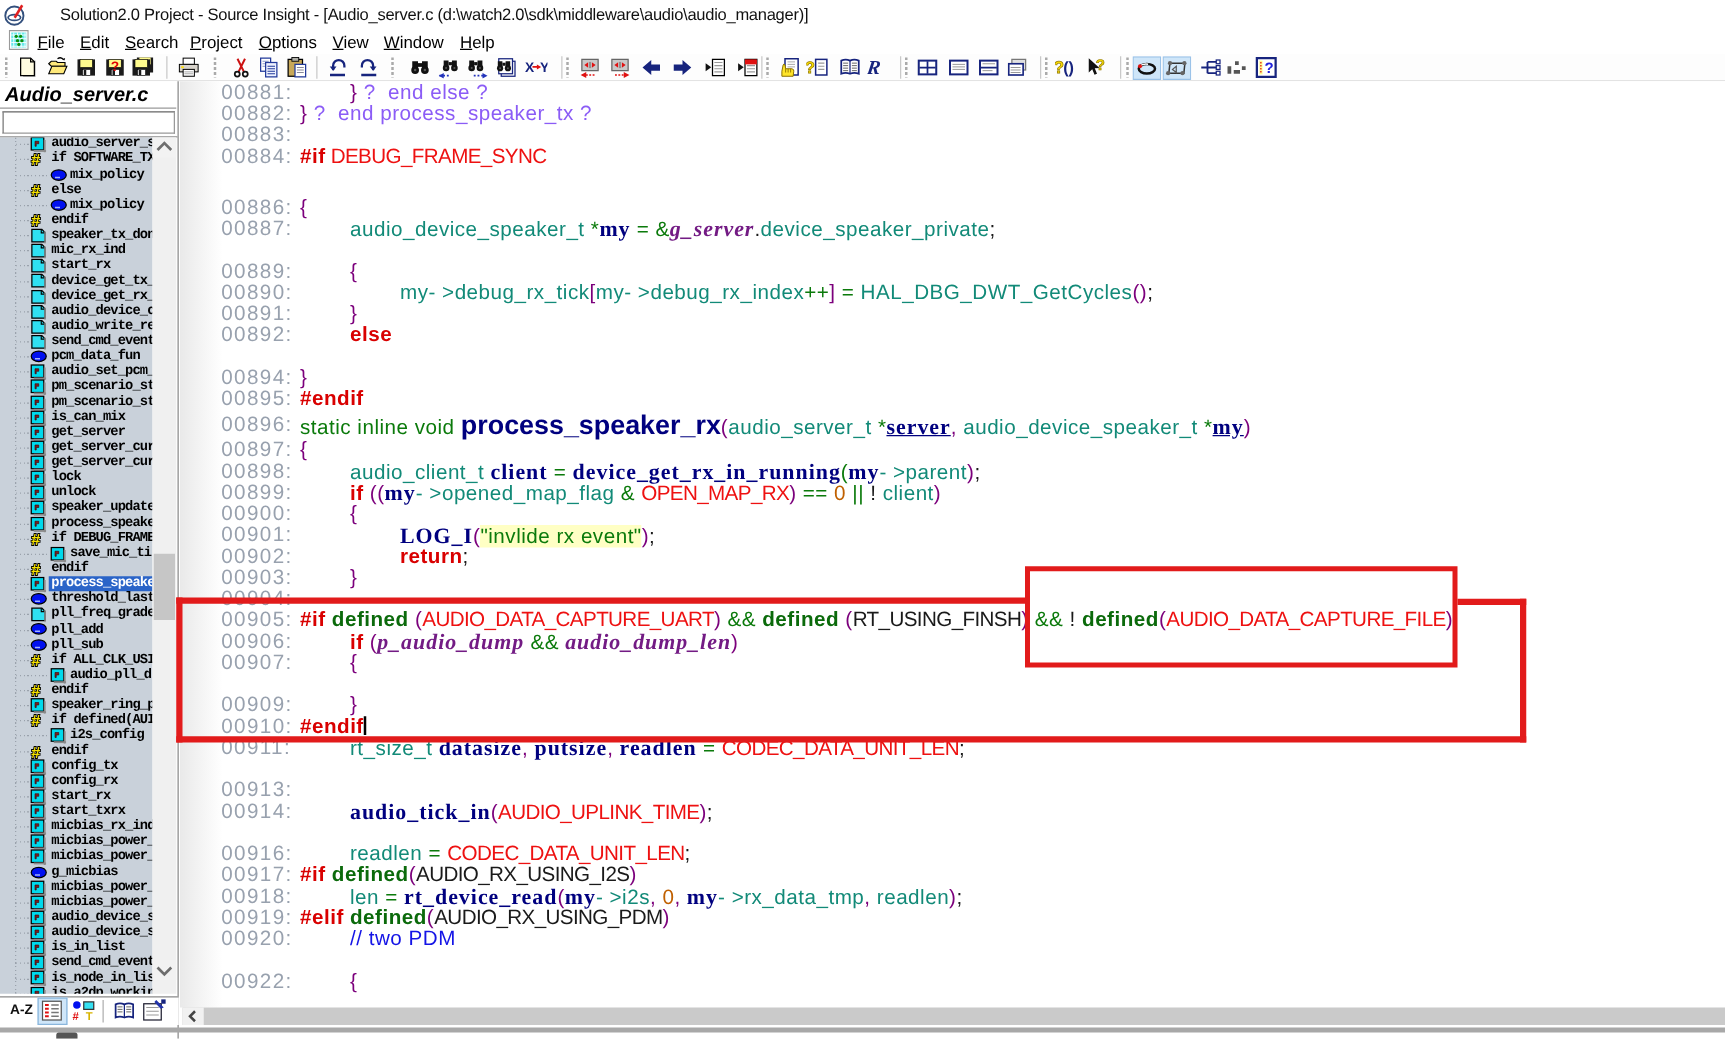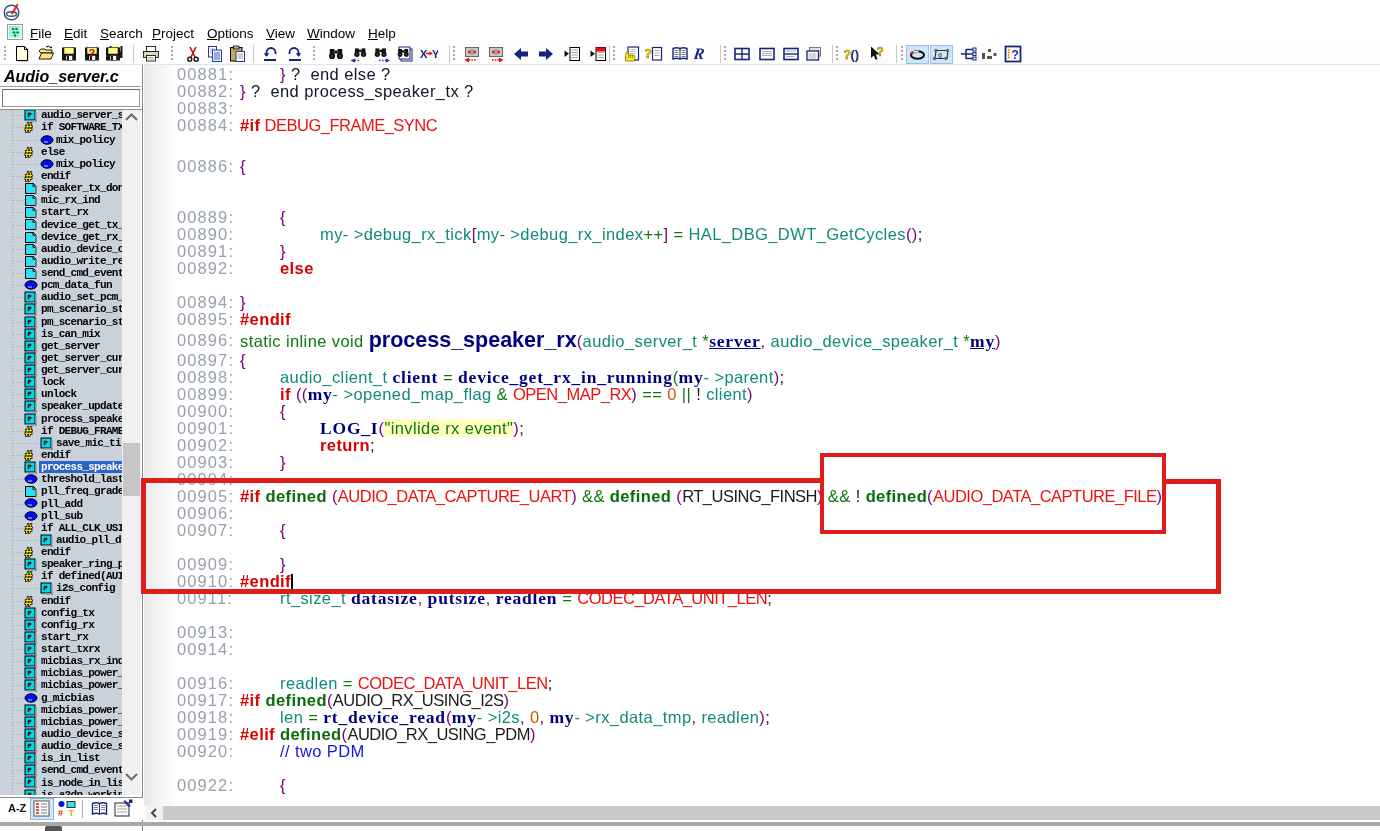--- a/index.html
+++ b/index.html
@@ -42,21 +42,21 @@
 .ct { position:absolute; }
 .kw { color:#d90000; font-weight:bold; }
 .gr { color:#0b7a0b; }
 .df { color:#0b6a0b; font-weight:bold; }
 .tl { color:#128a78; }
 .nv { color:#00007f; font-weight:bold; font-family:"Liberation Serif",serif; font-size:17.5px; letter-spacing:0.8px; }
 .nvu { color:#00007f; font-weight:bold; font-family:"Liberation Serif",serif; font-size:17.5px; text-decoration:underline; letter-spacing:0.8px; }
 .pp { color:#7c007c; }
 .mc { color:#ee1111; letter-spacing:-0.5px; }
 .nm { color:#c06000; }
-.cm { color:#0f172a; }
+.cm { color:#8b5cf6; }
 .bl { color:#1414e6; }
 .pv { color:#731b84; font-weight:bold; font-style:italic; font-family:"Liberation Serif",serif; font-size:17.5px; letter-spacing:0.8px; }
 .bk { color:#1a1a1a; }
 .bc { color:#1a1a1a; letter-spacing:-0.5px; }
 .st { color:#0b7a0b; background:#ffffc4; }
 .big { color:#00007f; font-weight:bold; font-size:21.5px; letter-spacing:0; }
 .caret { display:inline-block; width:2px; height:15px; background:#000; vertical-align:-2px; }
 
 .redbox { position:absolute; border:4px solid #e21b1b; }
 .redseg { position:absolute; background:#e21b1b; }
@@ -65,20 +65,21 @@
 #hsbtn { position:absolute; left:0px; top:0px; width:17px; height:14px; background:#f1f1f1; color:#444; font-size:11px; line-height:14px; text-align:center; font-weight:bold; }
 #botline { position:absolute; left:0; top:822px; width:1380px; height:4px; background:#a8a8a8; }
 #botstub { position:absolute; left:45px; top:826px; width:17px; height:5px; background:#555; border-radius:2px 2px 0 0; }
 </style></head><body>
 <div id="titlebar">
 <svg style="position:absolute;left:3px;top:3px" width="18" height="18" viewBox="0 0 18 18">
 <circle cx="8.5" cy="9.5" r="7.3" fill="none" stroke="#33507d" stroke-width="1.5"></circle>
 <ellipse cx="8.5" cy="11" rx="5" ry="2.3" fill="none" stroke="#33507d" stroke-width="1.4"></ellipse>
 <path d="M14.8 1.2 L8.7 11.2" stroke="#e02020" stroke-width="2"></path>
 </svg>
+<div id="titletxt">Solution2.0 Project - Source Insight - [Audio_server.c (d:\watch2.0\sdk\middleware\audio\audio_manager)]</div>
 </div>
 <div id="menubar">
 <svg style="position:absolute;left:7px;top:1px" width="16" height="16" viewBox="0 0 16 16">
 <rect x="0.5" y="0.5" width="15" height="15" fill="#fff" stroke="#9a9a9a"></rect>
 <rect x="2" y="2" width="12" height="12" fill="#66e8ea"></rect>
 <path d="M2 4 h12 M2 7 h12 M2 10 h12 M2 13 h12 M4 2 v12 M7 2 v12 M10 2 v12 M13 2 v12" stroke="#fff" stroke-width="0.7"></path>
 <circle cx="6" cy="5" r="1.3" fill="#0b8f0b"></circle>
       <circle cx="9.5" cy="5" r="1.3" fill="#0b8f0b"></circle>
 <circle cx="7" cy="8.5" r="1.3" fill="#0b8f0b"></circle>
       <circle cx="10.5" cy="8.5" r="1.3" fill="#0b8f0b"></circle>
@@ -793,43 +794,44 @@
       </svg>
   </div>
 </div>
 <div id="editor">
   <div id="gutter"></div>
 <div class="ln" style="top:1px"><b class="num">00881:</b><s class="ct" style="left:136px"><i class="pp">}</i><i class="cm"> ?  end else ?</i></s></div>
 <div class="ln" style="top:18px"><b class="num">00882:</b><s class="ct" style="left:96px"><i class="pp">}</i><i class="cm"> ?  end process_speaker_tx ?</i></s></div>
 <div class="ln" style="top:35px"><b class="num">00883:</b><s class="ct" style="left:96px"></s></div>
 <div class="ln" style="top:52px"><b class="num">00884:</b><s class="ct" style="left:96px"><i class="kw">#if</i><i class="mc"> DEBUG_FRAME_SYNC</i></s></div>
 <div class="ln" style="top:93px"><b class="num">00886:</b><s class="ct" style="left:96px"><i class="pp">{</i></s></div>
+<div class="ln" style="top:110px"><b class="num">00887:</b><s class="ct" style="left:136px"><i class="tl">audio_device_speaker_t</i><i class="gr"> *</i><i class="nv">my</i><i class="gr"> = </i><i class="gr">&amp;</i><i class="pv">g_server</i><i class="bk">.</i><i class="tl">device_speaker_private</i><i class="bk">;</i></s></div>
 <div class="ln" style="top:144px"><b class="num">00889:</b><s class="ct" style="left:136px"><i class="pp">{</i></s></div>
 <div class="ln" style="top:161px"><b class="num">00890:</b><s class="ct" style="left:176px"><i class="tl">my- &gt;debug_rx_tick</i><i class="pp">[</i><i class="tl">my- &gt;debug_rx_index</i><i class="gr">++</i><i class="pp">]</i><i class="gr"> = </i><i class="tl">HAL_DBG_DWT_GetCycles</i><i class="pp">()</i><i class="bk">;</i></s></div>
 <div class="ln" style="top:178px"><b class="num">00891:</b><s class="ct" style="left:136px"><i class="pp">}</i></s></div>
 <div class="ln" style="top:195px"><b class="num">00892:</b><s class="ct" style="left:136px"><i class="kw">else</i></s></div>
 <div class="ln" style="top:229px"><b class="num">00894:</b><s class="ct" style="left:96px"><i class="pp">}</i></s></div>
 <div class="ln" style="top:246px"><b class="num">00895:</b><s class="ct" style="left:96px"><i class="kw">#endif</i></s></div>
 <div class="ln big-ln" style="top:263px"><b class="num">00896:</b><s class="ct" style="left:96px"><i class="gr">static inline void </i><i class="big">process_speaker_rx</i><i class="pp">(</i><i class="tl">audio_server_t</i><i class="gr"> *</i><i class="nvu">server</i><i class="pp">,</i><i class="bk"> </i><i class="tl">audio_device_speaker_t</i><i class="gr"> *</i><i class="nvu">my</i><i class="pp">)</i></s></div>
 <div class="ln" style="top:287px"><b class="num">00897:</b><s class="ct" style="left:96px"><i class="pp">{</i></s></div>
 <div class="ln" style="top:304px"><b class="num">00898:</b><s class="ct" style="left:136px"><i class="tl">audio_client_t</i><i class="bk"> </i><i class="nv">client</i><i class="gr"> = </i><i class="nv">device_get_rx_in_running</i><i class="gr">(</i><i class="nv">my</i><i class="tl">- &gt;parent</i><i class="pp">)</i><i class="bk">;</i></s></div>
 <div class="ln" style="top:321px"><b class="num">00899:</b><s class="ct" style="left:136px"><i class="kw">if</i><i class="bk"> </i><i class="pp">((</i><i class="nv">my</i><i class="tl">- &gt;opened_map_flag</i><i class="gr"> &amp; </i><i class="mc">OPEN_MAP_RX</i><i class="pp">)</i><i class="gr"> == </i><i class="nm">0</i><i class="gr"> || </i><i class="bk">! </i><i class="tl">client</i><i class="pp">)</i></s></div>
 <div class="ln" style="top:338px"><b class="num">00900:</b><s class="ct" style="left:136px"><i class="pp">{</i></s></div>
 <div class="ln" style="top:355px"><b class="num">00901:</b><s class="ct" style="left:176px"><i class="nv">LOG_I</i><i class="pp">(</i><i class="st">"invlide rx event"</i><i class="pp">)</i><i class="bk">;</i></s></div>
 <div class="ln" style="top:372px"><b class="num">00902:</b><s class="ct" style="left:176px"><i class="kw">return</i><i class="bk">;</i></s></div>
 <div class="ln" style="top:389px"><b class="num">00903:</b><s class="ct" style="left:136px"><i class="pp">}</i></s></div>
 <div class="ln" style="top:406px"><b class="num">00904:</b><s class="ct" style="left:96px"></s></div>
 <div class="ln" style="top:423px"><b class="num">00905:</b><s class="ct" style="left:96px"><i class="kw">#if</i><i class="bk"> </i><i class="df">defined</i><i class="bk"> </i><i class="pp">(</i><i class="mc">AUDIO_DATA_CAPTURE_UART</i><i class="pp">)</i><i class="gr"> &amp;&amp; </i><i class="df">defined</i><i class="bk"> </i><i class="pp">(</i><i class="bc">RT_USING_FINSH</i><i class="pp">)</i><i class="gr"> &amp;&amp; </i><i class="bk">! </i><i class="df">defined</i><i class="pp">(</i><i class="mc">AUDIO_DATA_CAPTURE_FILE</i><i class="pp">)</i></s></div>
-<div class="ln" style="top:440px"><b class="num">00906:</b></div>
+<div class="ln" style="top:440px"><b class="num">00906:</b><s class="ct" style="left:136px"><i class="kw">if</i><i class="bk"> </i><i class="pp">(</i><i class="pv">p_audio_dump</i><i class="gr"> &amp;&amp; </i><i class="pv">audio_dump_len</i><i class="pp">)</i></s></div>
 <div class="ln" style="top:457px"><b class="num">00907:</b><s class="ct" style="left:136px"><i class="pp">{</i></s></div>
 <div class="ln" style="top:491px"><b class="num">00909:</b><s class="ct" style="left:136px"><i class="pp">}</i></s></div>
 <div class="ln" style="top:508px"><b class="num">00910:</b><s class="ct" style="left:96px"><i class="kw">#endif</i><i class="caret"></i></s></div>
 <div class="ln" style="top:525px"><b class="num">00911:</b><s class="ct" style="left:136px"><i class="tl">rt_size_t</i><i class="bk"> </i><i class="nv">datasize</i><i class="pp">,</i><i class="bk"> </i><i class="nv">putsize</i><i class="pp">,</i><i class="bk"> </i><i class="nv">readlen</i><i class="gr"> = </i><i class="mc">CODEC_DATA_UNIT_LEN</i><i class="bk">;</i></s></div>
 <div class="ln" style="top:559px"><b class="num">00913:</b><s class="ct" style="left:96px"></s></div>
-<div class="ln" style="top:576px"><b class="num">00914:</b></div>
+<div class="ln" style="top:576px"><b class="num">00914:</b><s class="ct" style="left:136px"><i class="nv">audio_tick_in</i><i class="pp">(</i><i class="mc">AUDIO_UPLINK_TIME</i><i class="pp">)</i><i class="bk">;</i></s></div>
 <div class="ln" style="top:610px"><b class="num">00916:</b><s class="ct" style="left:136px"><i class="tl">readlen</i><i class="gr"> = </i><i class="mc">CODEC_DATA_UNIT_LEN</i><i class="bk">;</i></s></div>
 <div class="ln" style="top:627px"><b class="num">00917:</b><s class="ct" style="left:96px"><i class="kw">#if</i><i class="bk"> </i><i class="df">defined</i><i class="pp">(</i><i class="bc">AUDIO_RX_USING_I2S</i><i class="pp">)</i></s></div>
 <div class="ln" style="top:644px"><b class="num">00918:</b><s class="ct" style="left:136px"><i class="tl">len</i><i class="gr"> = </i><i class="nv">rt_device_read</i><i class="pp">(</i><i class="nv">my</i><i class="tl">- &gt;i2s</i><i class="pp">,</i><i class="bk"> </i><i class="nm">0</i><i class="pp">,</i><i class="bk"> </i><i class="nv">my</i><i class="tl">- &gt;rx_data_tmp</i><i class="pp">,</i><i class="bk"> </i><i class="tl">readlen</i><i class="pp">)</i><i class="bk">;</i></s></div>
 <div class="ln" style="top:661px"><b class="num">00919:</b><s class="ct" style="left:96px"><i class="kw">#elif</i><i class="bk"> </i><i class="df">defined</i><i class="pp">(</i><i class="bc">AUDIO_RX_USING_PDM</i><i class="pp">)</i></s></div>
 <div class="ln" style="top:678px"><b class="num">00920:</b><s class="ct" style="left:136px"><i class="bl">// two PDM</i></s></div>
 <div class="ln" style="top:712px"><b class="num">00922:</b><s class="ct" style="left:136px"><i class="pp">{</i></s></div>
 </div>
 <div class="redseg" style="left:141px;top:478px;width:679px;height:5px"></div>
 <div class="redseg" style="left:1166px;top:479px;width:55px;height:5px"></div>
 <div class="redseg" style="left:141px;top:478px;width:5px;height:116px"></div>

